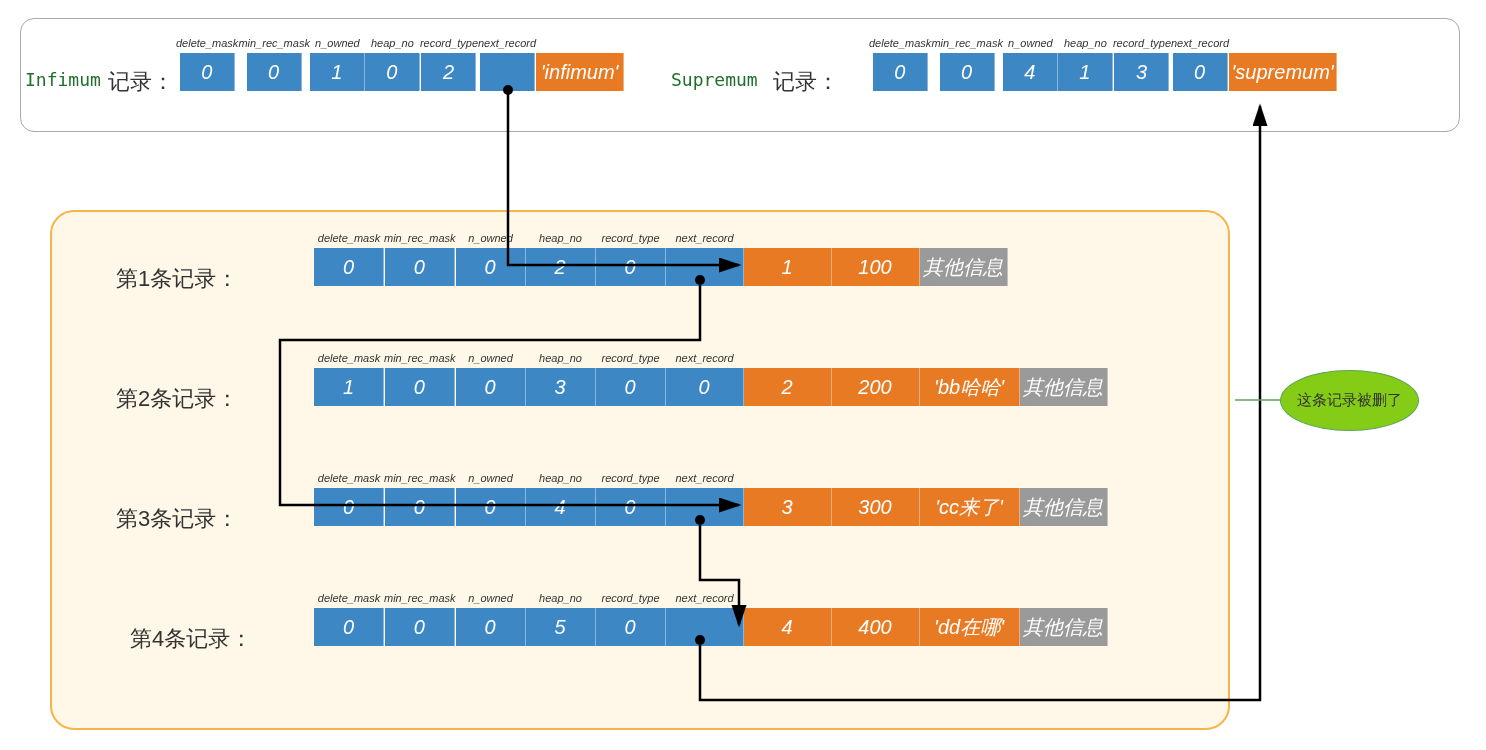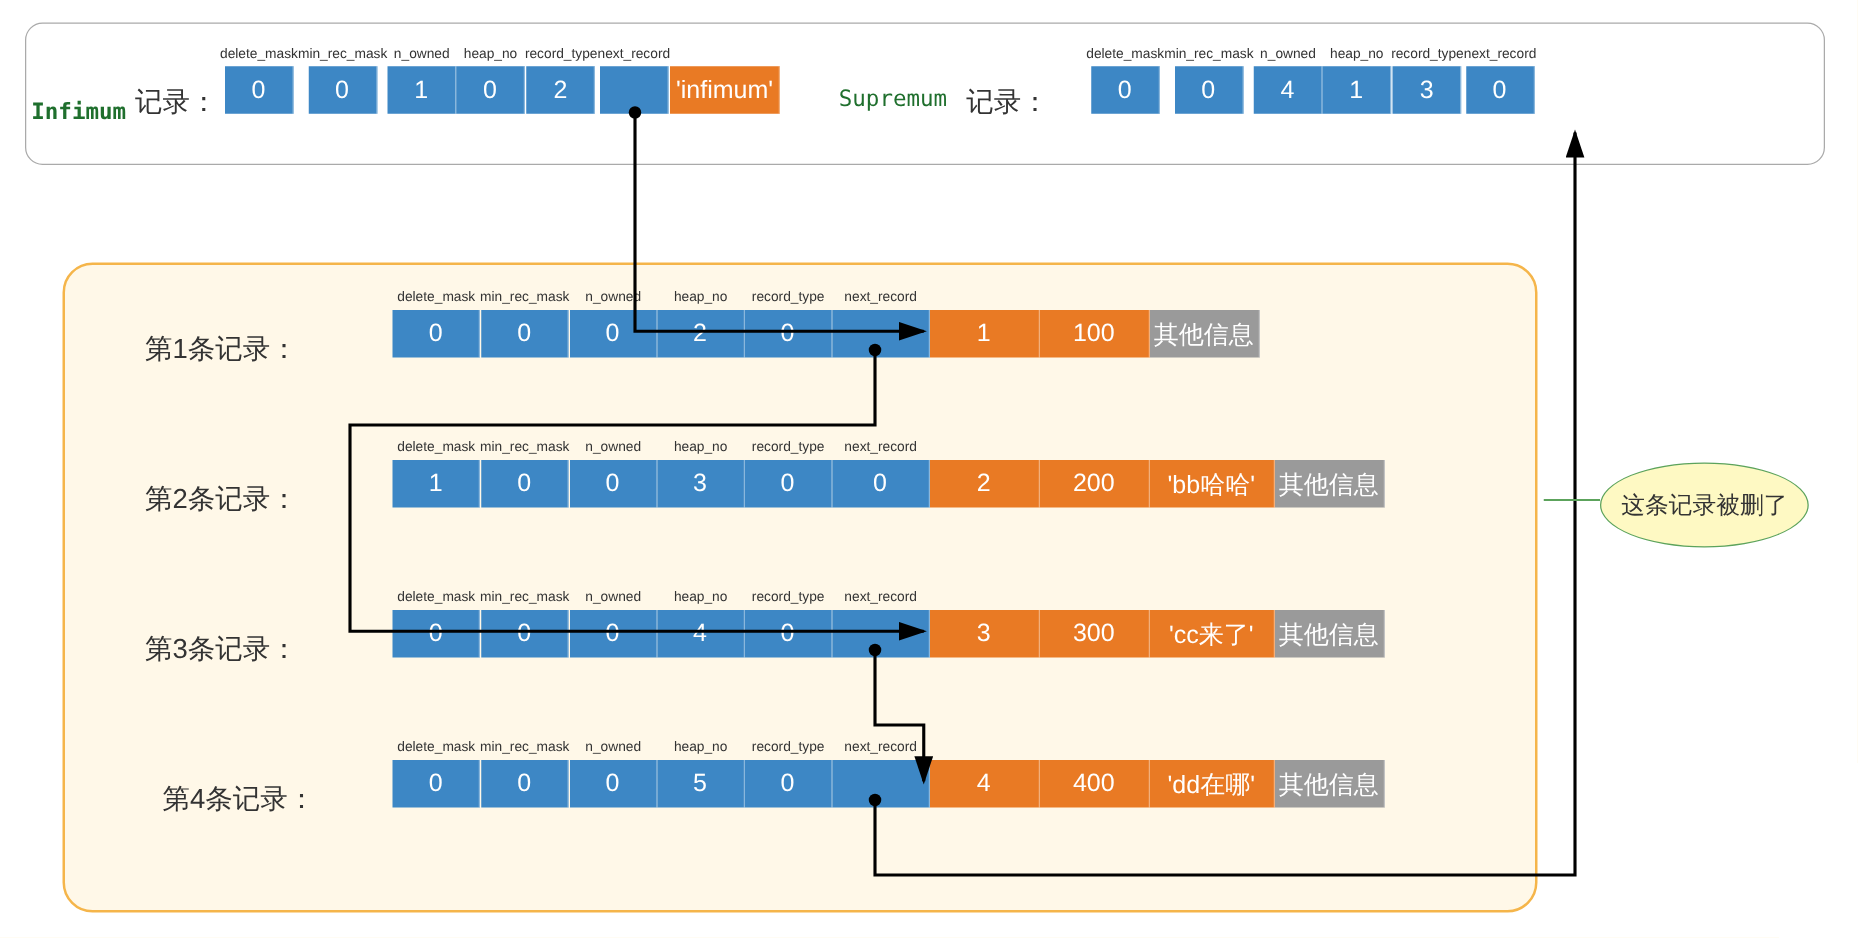--- a/index.html
+++ b/index.html
@@ -1,41 +1,41 @@
 <!DOCTYPE html>
 <html><head>
 <meta charset="utf-8">
 <style>
   * { box-sizing: border-box; margin: 0; padding: 0; }
   body { font-family: Arial, sans-serif; background: #fff; width: 1486px; height: 750px; position: relative; padding: 10px; }
   .container-top { border: 1px solid #aaa; border-radius: 14px; padding: 18px 20px 14px 20px; position: absolute; top: 18px; left: 20px; width: 1440px; height: 114px; }
   .container-bottom { border: 2px solid #f5b54a; background: #fff8e8; border-radius: 24px; padding: 20px; position: absolute; top: 210px; left: 50px; width: 1180px; height: 520px; }
   .label-main { font-size: 22px; color: #333; position: absolute; margin-left: 14px; }
   .label-code { font-family: monospace; font-size: 18px; color: #1f6f2d; position: absolute; }
-  .record { position: absolute; display: flex; align-items: flex-end; }
+  .record { position: absolute; display: flex; align-items: flex-end; font-style: italic; }
   .cell-group { display: flex; flex-direction: column; align-items: center; }
   .hdr { font-size: 11px; color: #333; margin-bottom: 4px; white-space: nowrap; text-align: center; }
   .cell { display: flex; align-items: center; justify-content: center; font-size: 20px; color: #fff; border-right: 1px solid rgba(255,255,255,0.4); height: 38px; }
   .blue { background: #3d87c5; }
   .orange { background: #e97a24; }
   .gray { background: #9a9a9a; }
   .w-55 { width: 55px; }
   .w-70 { width: 70px; }
   .w-78 { width: 78px; }
   .w-88 { width: 88px; }
   .w-100 { width: 100px; }
   .w-108 { width: 108px; }
-  .callout { position: absolute; border: 1.5px solid #5ca35c; border-radius: 50%; padding: 20px 16px; font-size: 19px; color: #333; background: #fef9c3; }
+  .callout { position: absolute; border: 1.5px solid #5ca35c; border-radius: 50%; padding: 20px 16px; font-size: 15px; color: #333; background: #84cc16; }
   svg.arrows { position: absolute; top: 0; left: 0; pointer-events: none; }
 </style>
 </head>
 <body>
 
 <div class="container-top">
-  <span class="label-code" style="left:4px; top:60px;font-weight:bold;">Infimum</span>
+  <span class="label-code" style="left:4px; top:50px;">Infimum</span>
   <span class="label-main" style="left:73px; top:48px;">记录：</span>
 
   <div class="record" style="left:155px; top:18px;">
     <div class="cell-group">
         <div class="hdr">delete_mask</div>
         <div class="cell blue w-55">0</div>
       </div>
     <div class="cell-group">
         <div class="hdr">min_rec_mask</div>
         <div class="cell blue w-55">0</div>
@@ -82,20 +82,24 @@
         <div class="hdr">heap_no</div>
         <div class="cell blue w-55">1</div>
       </div>
     <div class="cell-group">
         <div class="hdr">record_type</div>
         <div class="cell blue w-55">3</div>
       </div>
     <div class="cell-group">
         <div class="hdr">next_record</div>
         <div class="cell blue w-55">0</div>
+      </div>
+    <div class="cell-group">
+        <div class="hdr">&nbsp;</div>
+        <div class="cell orange w-108">'supremum'</div>
       </div>
   </div>
 </div>
 
 <div class="container-bottom">
 
   <div>
     <span class="label-main" style="left:50px; top:52px;">第1条记录：</span>
     <div class="record" style="left:262px; top:20px;">
       <div class="cell-group">

